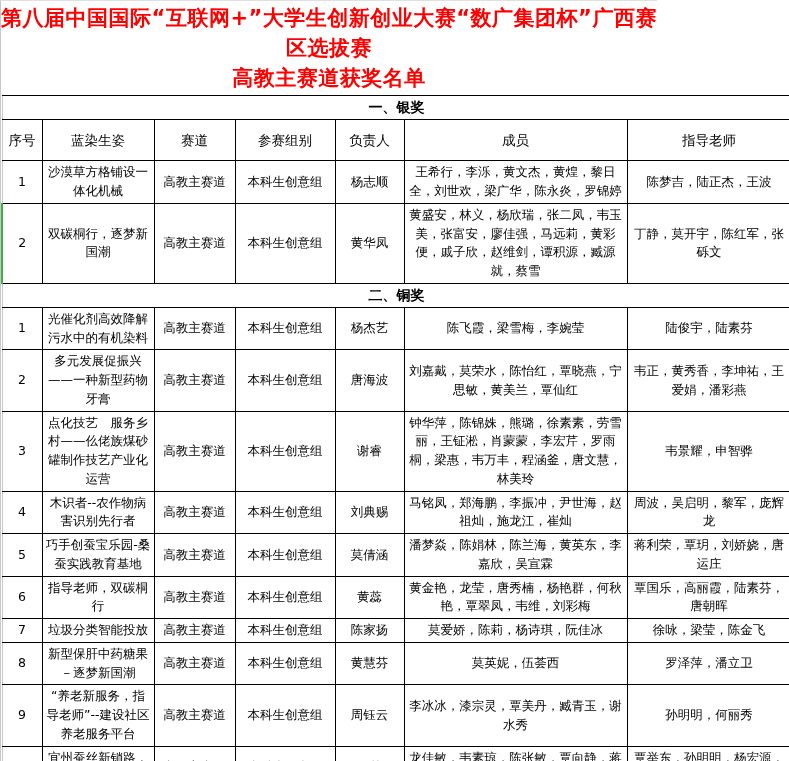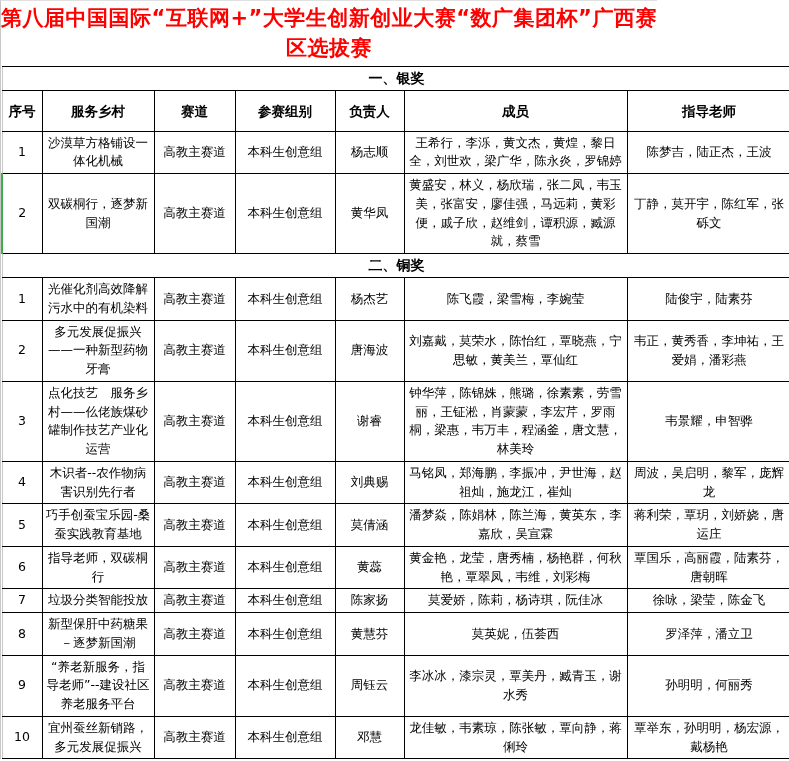--- a/index.html
+++ b/index.html
@@ -3,49 +3,50 @@
 <meta charset="utf-8">
 <style>
   html,body{margin:0;padding:0;background:#ffffff;}
   body{width:789px;font-family:"DejaVu Sans","Liberation Sans",sans-serif;}
   .page{width:657px;border-left:1px solid #c8c8c8;box-sizing:border-box;border-top:1px solid #e0e0e0;}
   .doc-title{color:#ff0000;font-weight:bold;text-align:center;font-size:21px;line-height:1.42;padding:3px 0 2px 0;letter-spacing:0.5px;}
   table.award{border-collapse:collapse;width:789px;table-layout:fixed;}
   table.award td,table.award th{border:1px solid #000;text-align:center;vertical-align:middle;font-size:12.5px;line-height:1.5;padding:2px 3px;word-break:break-all;color:#000;}
   table.award td:first-child{border-left-color:#c8c8c8;}
   table.award td:last-child,table.award th:last-child{border-right-color:#c8c8c8;}
-  table.award th{font-weight:bold;font-size:13.5px;height:36px;}
+  table.award th{font-weight:normal;font-size:13.5px;height:36px;}
   tr.section-row td{font-weight:bold;font-size:14px;height:16px;padding:1px 0;border-left-color:#c8c8c8;border-right-color:#c8c8c8;}
   tr.green-left td:first-child{border-left:2px solid #3fae49;}
   tr.header-row th:first-child{border-left-color:#c8c8c8;}
 </style>
 </head>
 <body>
 
 <div class="page">
   <div class="doc-title" style="color: rgb(255, 0, 0);">
     <div>第八届中国国际“互联网+”大学生创新创业大赛“数广集团杯”广西赛区选拔赛</div>
+    <div>高教主赛道获奖名单</div>
   </div>
   <table class="award">
     <colgroup>
       <col style="width:40px">
         <col style="width:112px">
         <col style="width:81px">
       <col style="width:100px">
         <col style="width:69px">
         <col style="width:223px">
       <col style="width:164px">
     </colgroup>
     <tbody id="award-tbody">
         <tr class="section-row">
           <td colspan="7">一、银奖</td>
         </tr>
         <tr class="header-row">
           <th>序号</th>
-          <th>服务乡村</th>
+          <th>蓝染生姿</th>
           <th>赛道</th>
           <th>参赛组别</th>
           <th>负责人</th>
           <th>成员</th>
           <th>指导老师</th>
         </tr>
         <tr>
           <td>1</td>
           <td>沙漠草方格铺设一体化机械</td>
           <td>高教主赛道</td>

